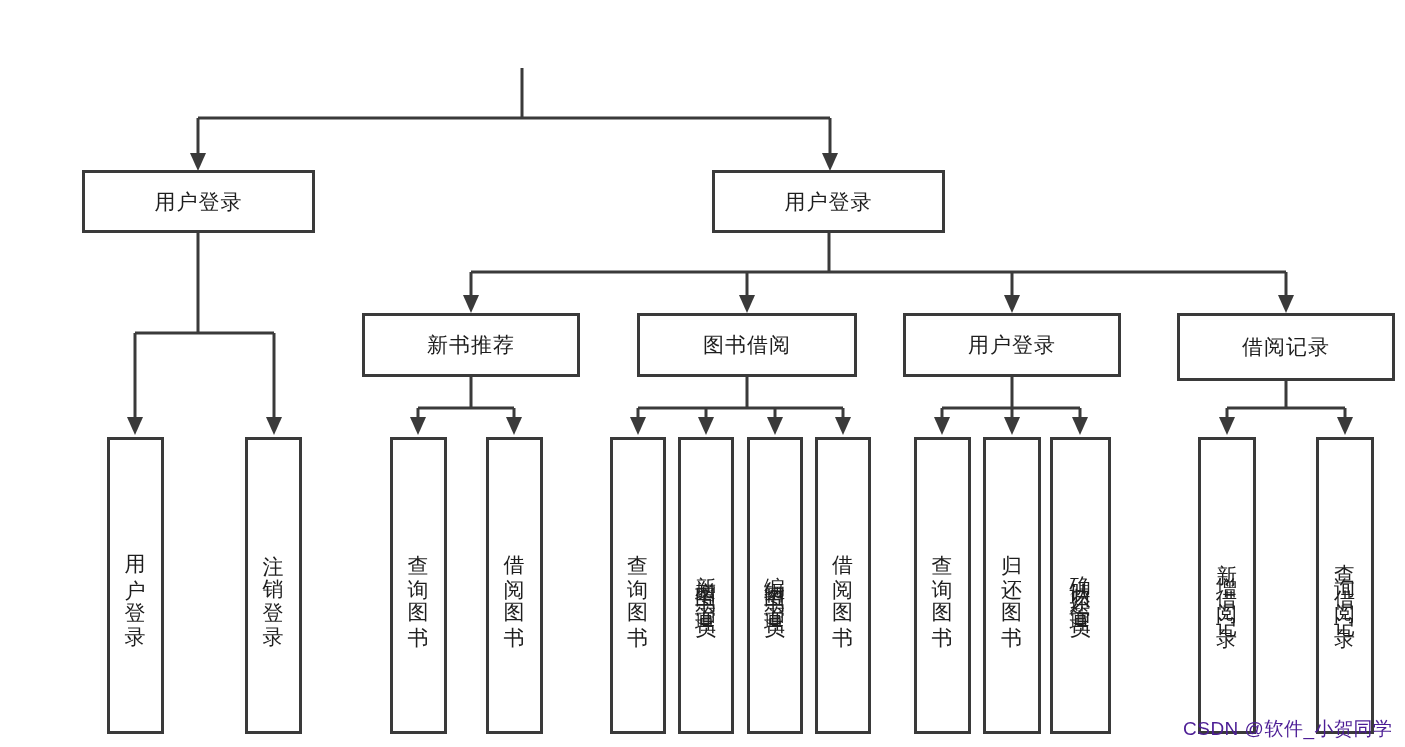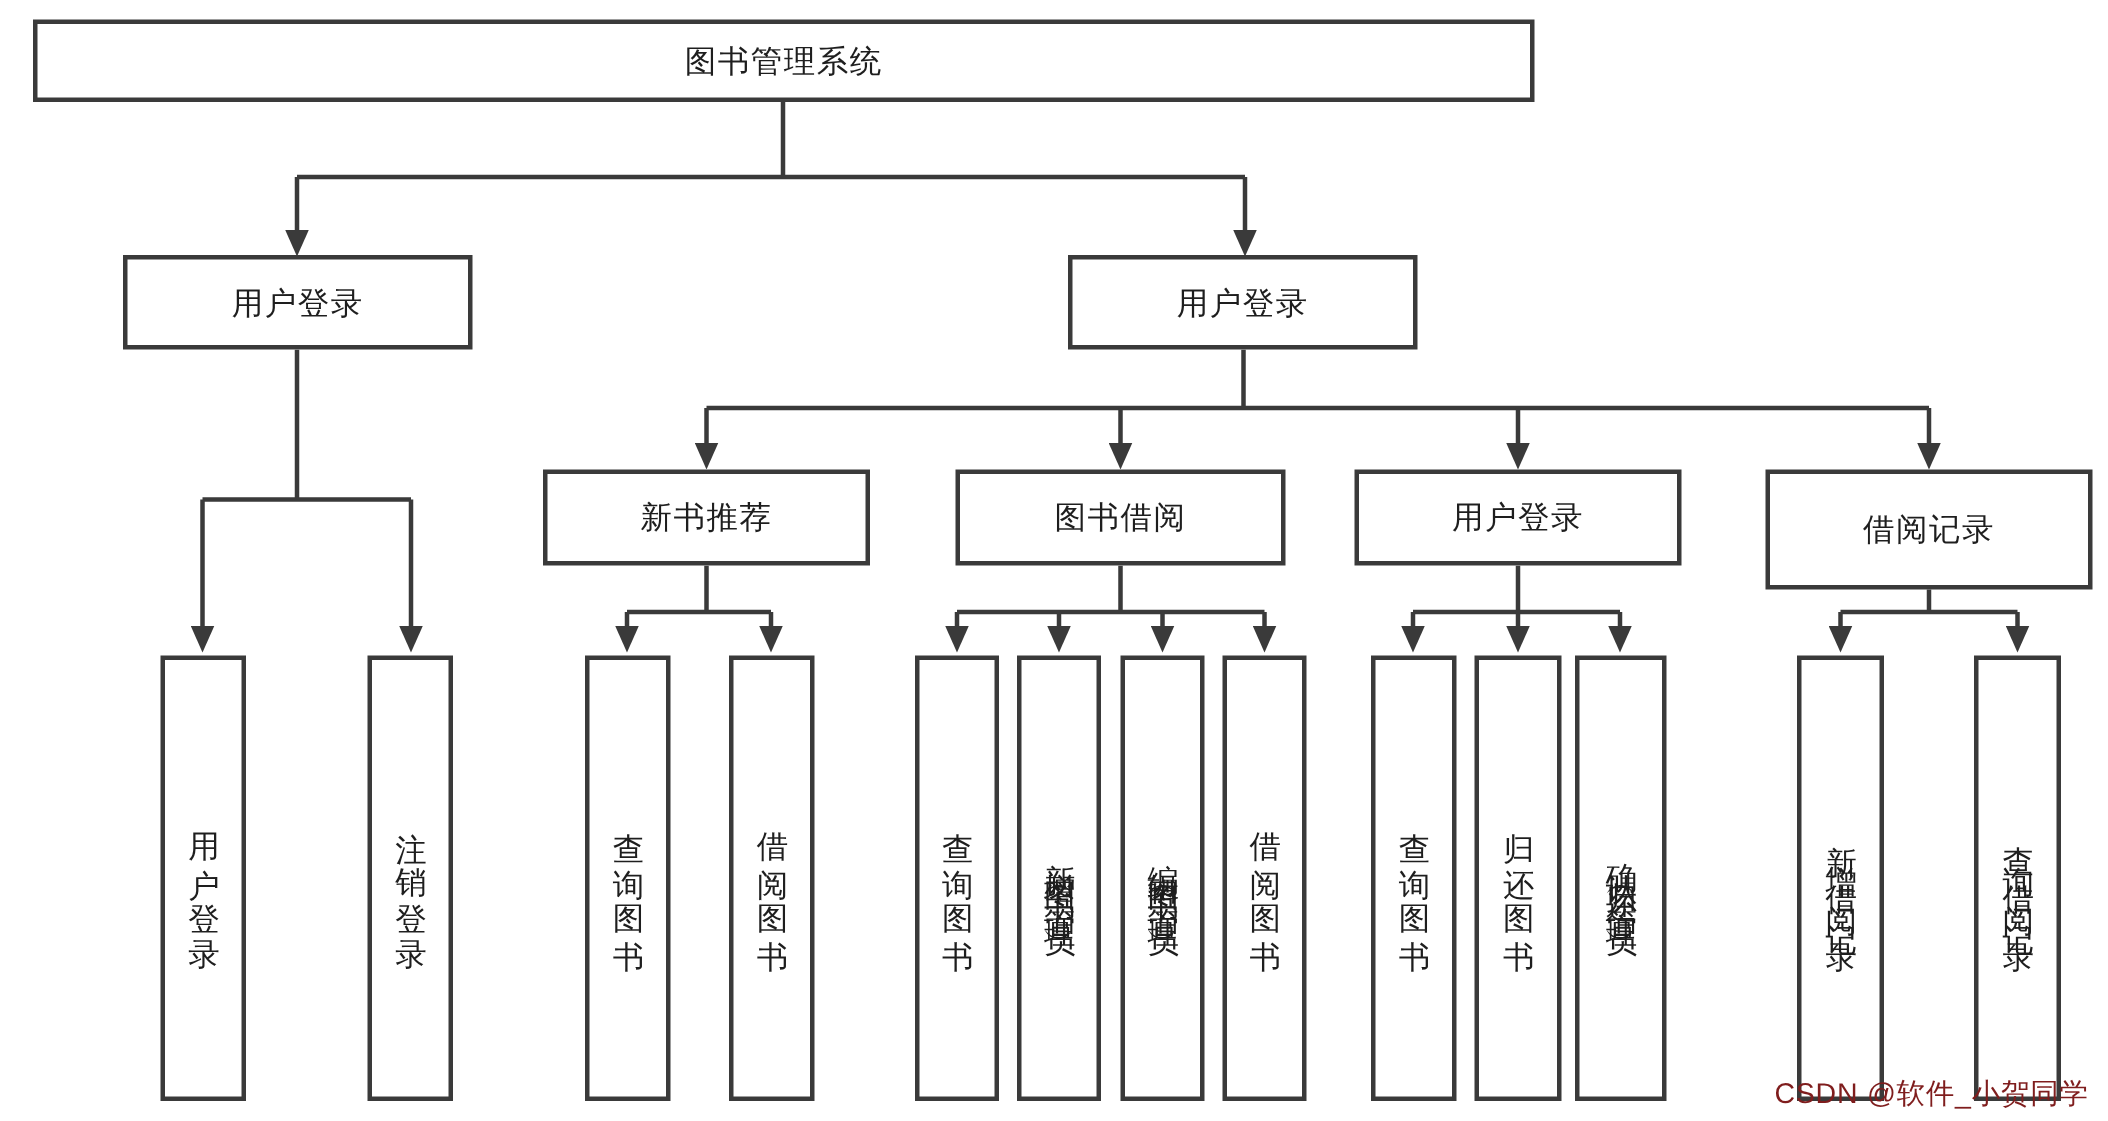--- a/index.html
+++ b/index.html
@@ -40,21 +40,21 @@
     line-height:1;
     white-space:nowrap;
   }
   .sp4 span { letter-spacing:24px; }
   .sp6 span { letter-spacing:13px; }
   .sp9 span { letter-spacing:6px; }
   #watermark {
     position:absolute;
     left:1183px; top:716px;
     font-size:19px;
-    color:#7f1d1d;
+    color:#4c1d95;
     z-index:2;
     white-space:nowrap;
     letter-spacing:0.5px;
   }
 </style>
 </head>
 <body>
 
 <div id="canvas">
 
@@ -94,41 +94,38 @@
       <path d="M942,408 V430" marker-end="url(#arw)"></path>
       <path d="M1012,408 V430" marker-end="url(#arw)"></path>
       <path d="M1080,408 V430" marker-end="url(#arw)"></path>
 
       <path d="M1286,377 V408 M1227,408 H1345"></path>
       <path d="M1227,408 V430" marker-end="url(#arw)"></path>
       <path d="M1345,408 V430" marker-end="url(#arw)"></path>
     </g>
   </svg>
 
-  <div class="hbox" style="left:22px;top:13px;width:1001px;height:55px">
-    <span>图书管理系统</span>
-  </div>
 
   <div class="hbox" style="left:82px;top:170px;width:233px;height:63px">
     <span>用户登录</span>
   </div>
   <div class="hbox" style="left:712px;top:170px;width:233px;height:63px">
     <span>用户登录</span>
   </div>
 
   <div class="hbox" style="left:362px;top:313px;width:218px;height:64px">
     <span>新书推荐</span>
   </div>
   <div class="hbox" style="left:637px;top:313px;width:220px;height:64px">
     <span>图书借阅</span>
   </div>
   <div class="hbox" style="left:903px;top:313px;width:218px;height:64px">
     <span>用户登录</span>
   </div>
-  <div class="hbox" style="left:1177px;top:313px;width:218px;height:80px">
+  <div class="hbox" style="left:1177px;top:313px;width:218px;height:68px">
     <span>借阅记录</span>
   </div>
 
   <div class="vbox sp4" style="left:107px;top:437px;width:57px;height:297px">
     <span>用户登录</span>
   </div>
   <div class="vbox sp4" style="left:245px;top:437px;width:57px;height:297px">
     <span>注销登录</span>
   </div>
 

